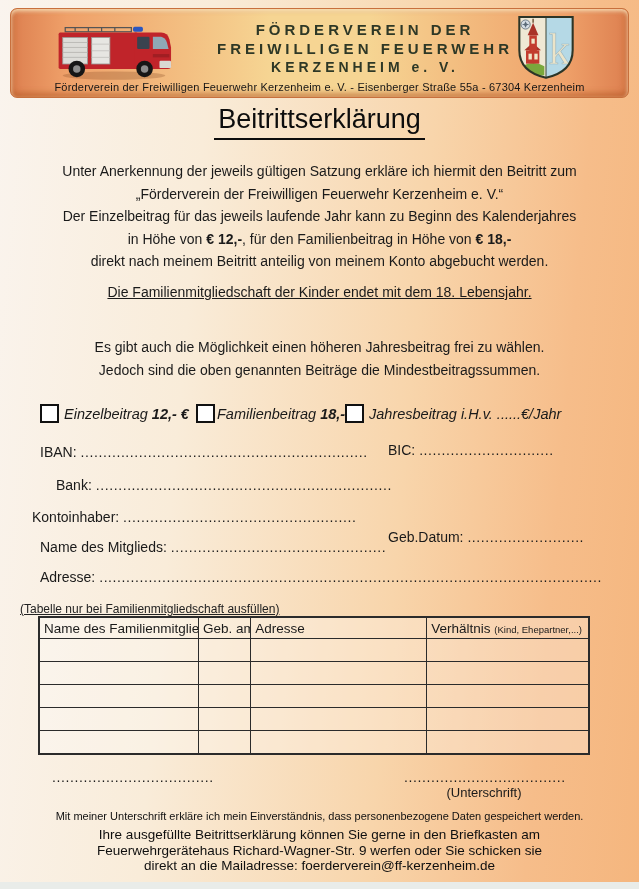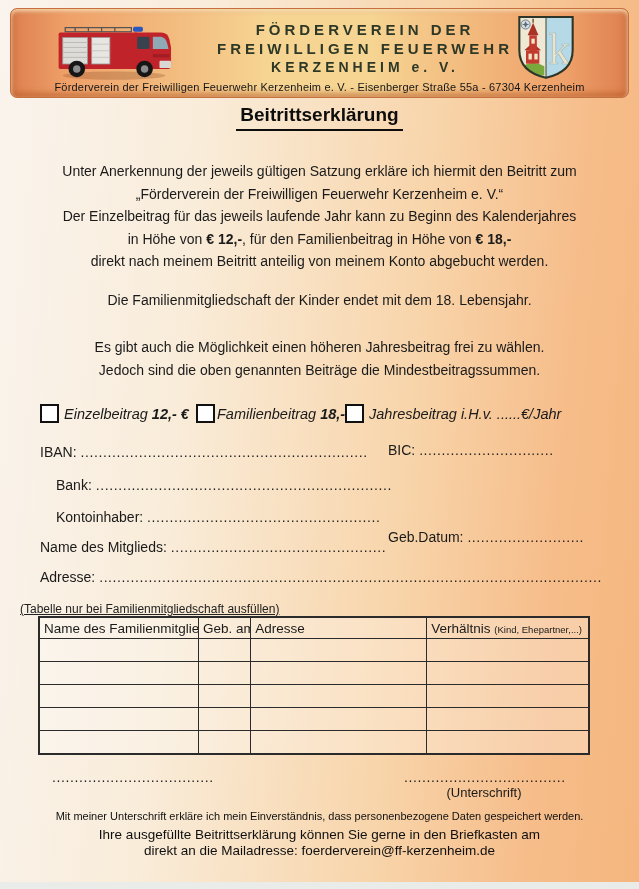--- a/index.html
+++ b/index.html
@@ -30,41 +30,41 @@
   .orgname .l3{font-size:14px;}
   .banner-address{
     position:absolute;bottom:4px;left:0;width:100%;text-align:center;
     font-size:11px;color:#151515;letter-spacing:.2px;
   }
   
   .title{
     position:absolute;top:104px;left:0;width:100%;text-align:center;
   }
   .title span{
-    display:inline-block;font-size:19px;font-weight:bold;color:#0d0d0d;
+    display:inline-block;font-size:27px;font-weight:normal;color:#0d0d0d;
     border-bottom:2.5px solid #0d0d0d;padding:0 4px 3px 4px;text-align:center;
   }
   
   .intro{position:absolute;top:160px;left:40px;width:559px;text-align:center;font-size:14px;line-height:22.6px;}
-  .intro .kinder{margin-top:16px;}
+  .intro .kinder{margin-top:8px;text-decoration:underline;}
   .higher{position:absolute;top:336px;left:40px;width:559px;text-align:center;font-size:14px;line-height:23px;}
   
   .cb{position:absolute;top:404px;display:flex;align-items:center;font-size:14.5px;font-style:italic;}
   .cb .box{
     display:inline-block;width:15px;height:15px;background:#fff;border:2.5px solid #111;
     margin-right:5px;flex:0 0 auto;
   }
   .cb1{left:40px}.cb2{left:196px}.cb2 .box{margin-right:2px}.cb3{left:345px}
   
   .field{position:absolute;font-size:14px;white-space:nowrap;}
   .dots{letter-spacing:.6px;}
   .f-iban{top:444px;left:40px}
   .f-bic{top:442px;left:388px}
   .f-bank{top:477px;left:56px}
-  .f-konto{top:509px;left:56px}
+  .f-konto{top:509px;left:32px}
   .f-geb{top:529px;left:388px}
   .f-name{top:539px;left:40px}
   .f-adresse{top:569px;left:40px}
   
   .table-note{position:absolute;top:602px;left:20px;font-size:12px;color:#222;text-decoration:underline;}
   table.family{
     position:absolute;top:616px;left:38px;width:552px;
     border-collapse:collapse;table-layout:fixed;
   }
   table.family th,table.family td{
@@ -276,17 +276,18 @@
     </tbody>
   </table>
 
   <div class="sig-dots sig-l">....................................</div>
   <div class="sig-dots sig-r">....................................</div>
   <div class="sig-label sig-r">(Unterschrift)</div>
 
   <div class="consent">Mit meiner Unterschrift erkläre ich mein Einverständnis, dass personenbezogene Daten gespeichert werden.</div>
   <div class="footer-note">
     <div>Ihre ausgefüllte Beitrittserklärung können Sie gerne in den Briefkasten am</div>
+    <div>Feuerwehrgerätehaus Richard-Wagner-Str. 9 werfen oder Sie schicken sie</div>
     <div>direkt an die Mailadresse: foerderverein@ff-kerzenheim.de</div>
   </div>
 
   <div class="bottom-strip"></div>
 </div>
 
 </body></html>

